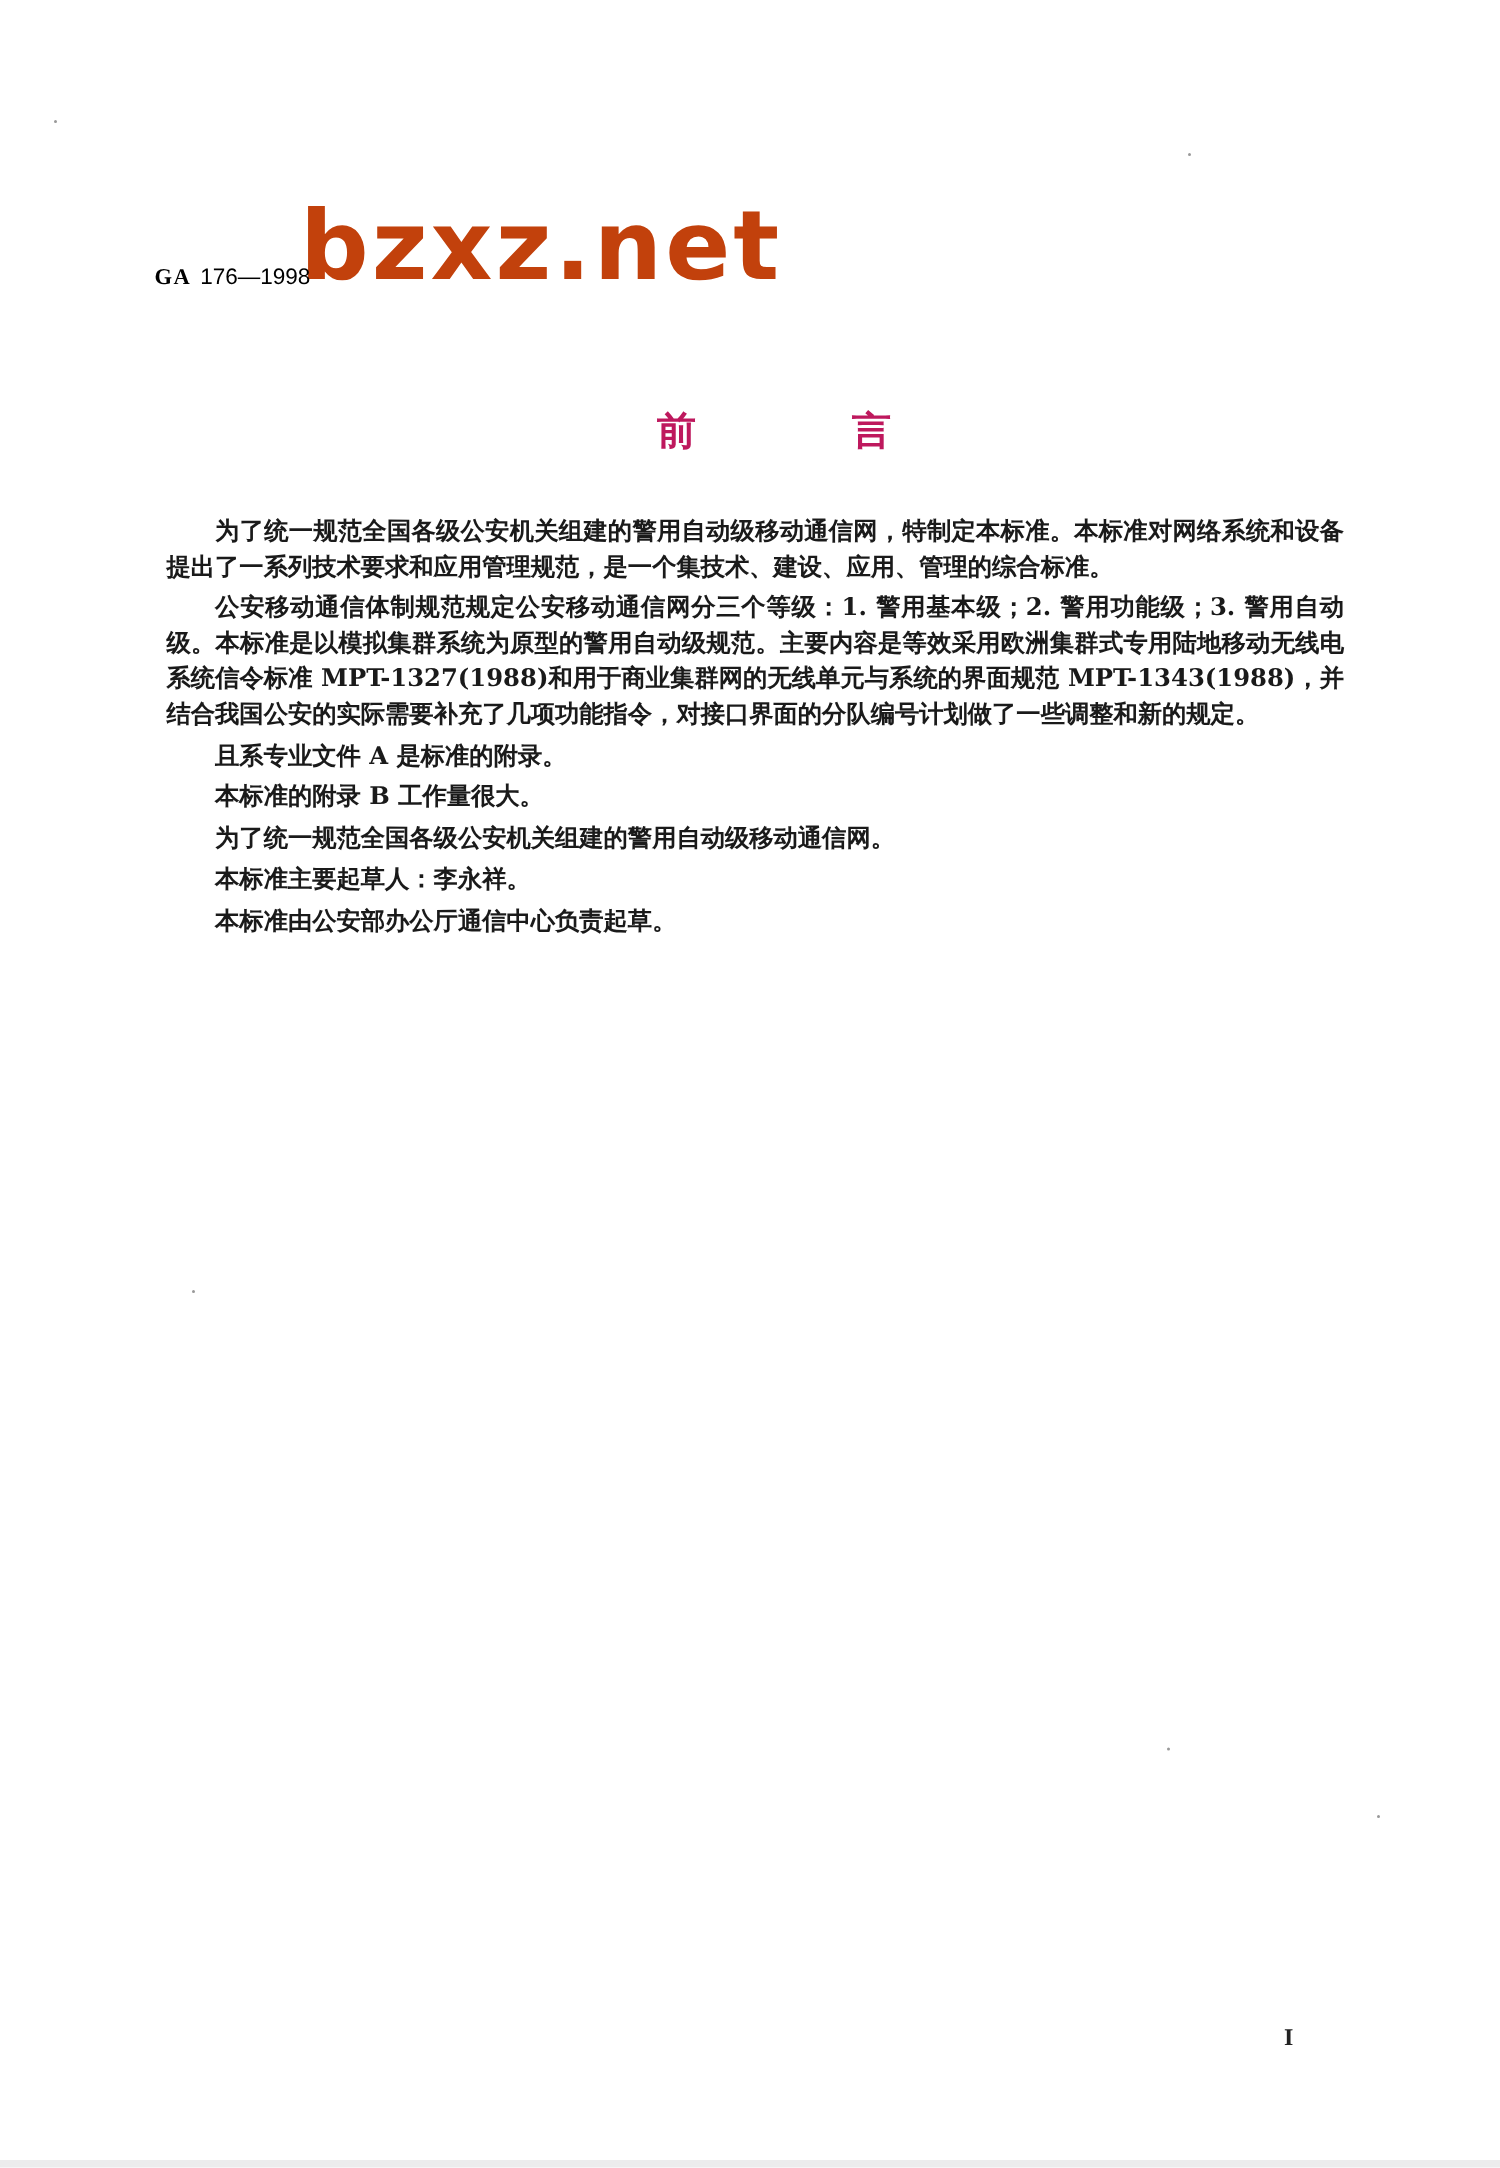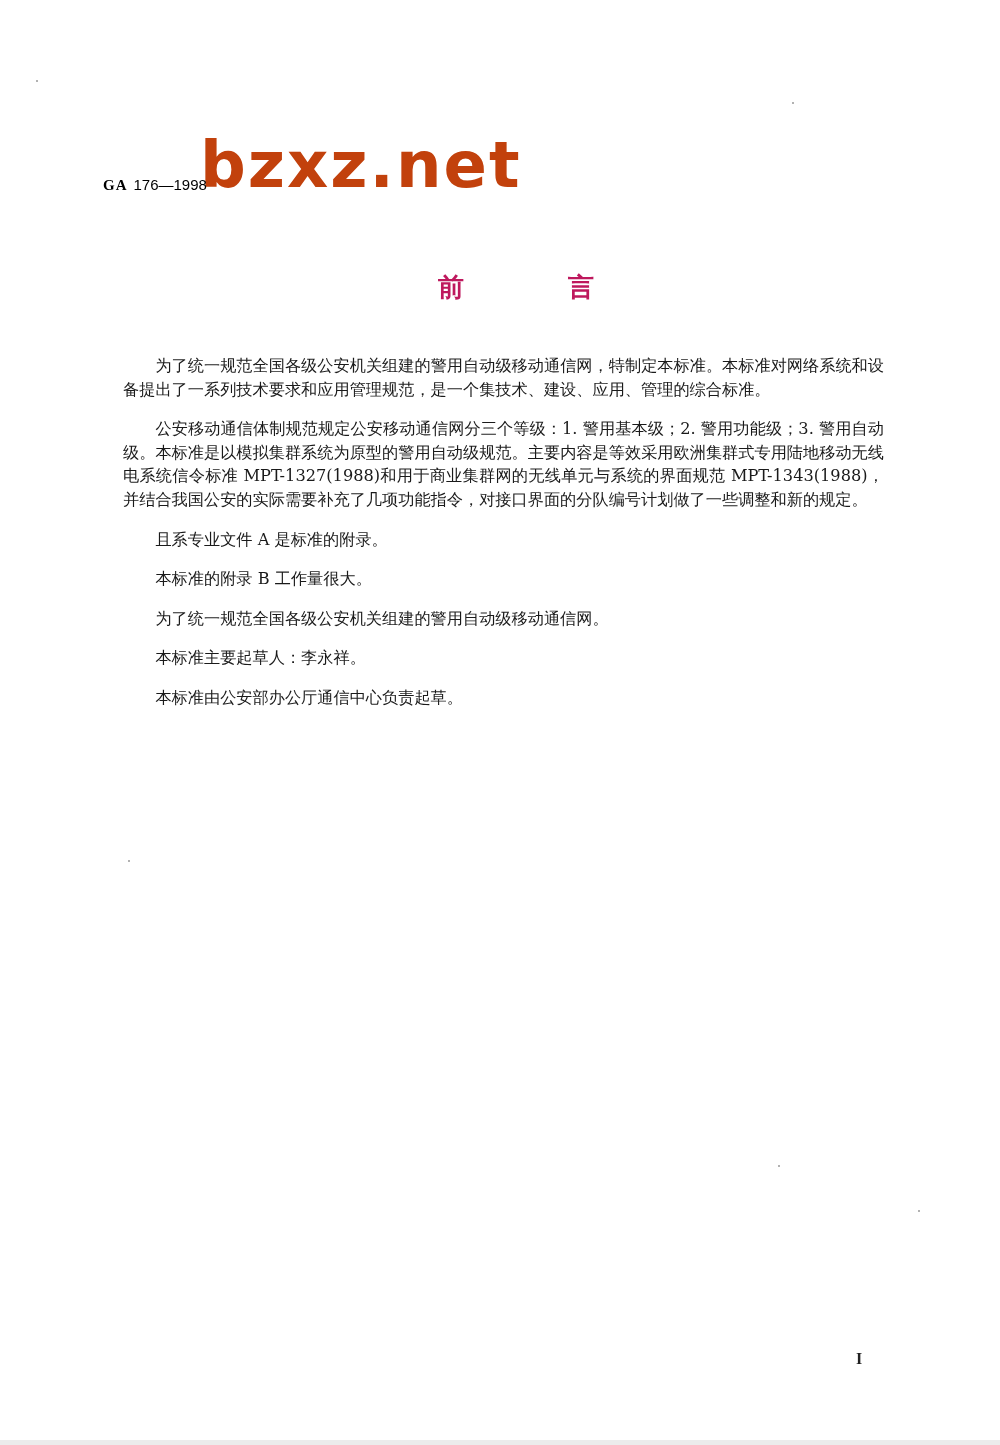--- a/index.html
+++ b/index.html
@@ -19,21 +19,21 @@
       color: #c2410c; font-family: "DejaVu Sans", sans-serif; letter-spacing: 2px; z-index: 0;
     }
     .title {
       position: absolute; left: 438px; top: 270px; font-size: 26px; font-weight: bold;
       letter-spacing: 104px; color: #be185d; font-family: "DejaVu Serif", serif;
     }
     .body-text {
       position: absolute; left: 107px; top: 338px; width: 793px;
       font-size: 16.2px; line-height: 23.6px; text-align: justify; color: #1a1a1a;
     }
-    .body-text p { margin: 16px; text-indent: 2em; }
+    .body-text p { margin: 4px; text-indent: 2em; font-weight: bold; }
     .page-num {
       position: absolute; left: 856px; top: 1350px; font-size: 16px; font-weight: bold;
       font-family: "Liberation Serif", serif; color: #222;
     }
     .bottom-strip {
       position: absolute; left: 0; bottom: 0; width: 1000px; height: 5px; background: #ececec;
     }
     .speck { position: absolute; width: 2px; height: 2px; background: #999; border-radius: 1px; }
   </style>
 </head>

